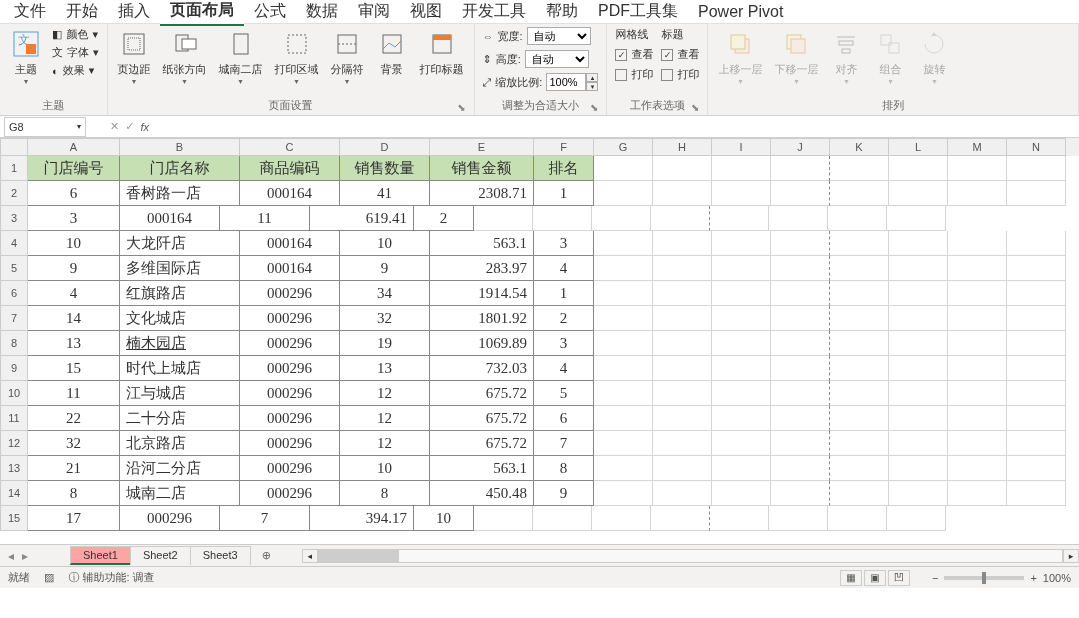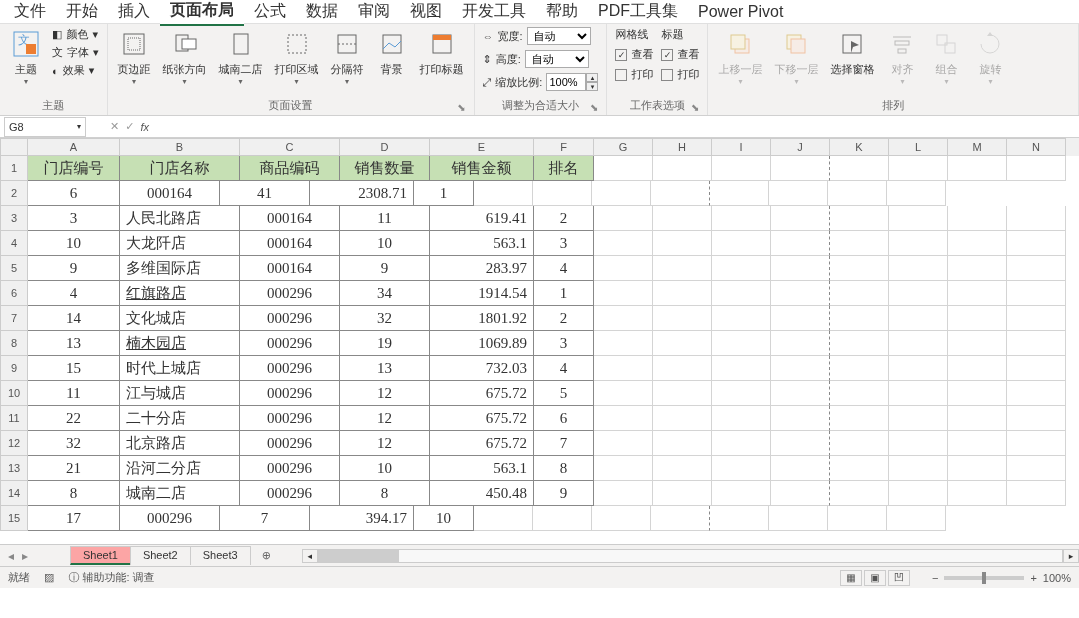--- a/index.html
+++ b/index.html
@@ -271,29 +271,20 @@
       <div class="rbtn disabled">
           <div class="ico lg">
             <svg width="26" height="26">
               <rect x="4" y="4" width="14" height="14" fill="#fff2cc" stroke="#bf8f00"></rect>
               <rect x="8" y="8" width="14" height="14" fill="#fbe5d6" stroke="#ed7d31"></rect>
             </svg>
           </div>
           <span class="txt">下移一层</span>
           <span class="dd">▾</span>
         </div>
-      <div class="rbtn">
-          <div class="ico lg">
-            <svg width="26" height="26">
-              <rect x="4" y="4" width="18" height="18" fill="none" stroke="#666"></rect>
-              <polygon points="12,10 20,14 14,16 12,22" fill="#666"></polygon>
-            </svg>
-          </div>
-          <span class="txt">选择窗格</span>
-        </div>
       <div class="rbtn disabled">
           <div class="ico lg">
             <svg width="26" height="26">
               <line x1="4" y1="6" x2="22" y2="6" stroke="#666"></line>
               <rect x="6" y="10" width="14" height="4" fill="none" stroke="#666"></rect>
               <rect x="9" y="18" width="8" height="4" fill="none" stroke="#666"></rect>
             </svg>
           </div>
           <span class="txt">对齐</span>
           <span class="dd">▾</span>
@@ -371,37 +362,37 @@
         <div class="cell wr"></div>
         <div class="cell wr page-break-v"></div>
         <div class="cell wr"></div>
         <div class="cell wr"></div>
         <div class="cell wr"></div>
         <div class="cell wr"></div>
       </div>
       <div class="grow">
         <div class="rh">2</div>
         <div class="cell wA c-center" style="border-right: 1px solid rgb(136, 136, 136); border-bottom: 1px solid rgb(136, 136, 136);">6</div>
+        <div class="cell wB" style="border-right: 1px solid rgb(136, 136, 136); border-bottom: 1px solid rgb(136, 136, 136);">香树路一店</div>
         <div class="cell wC c-center" style="border-right: 1px solid rgb(136, 136, 136); border-bottom: 1px solid rgb(136, 136, 136);">000164</div>
         <div class="cell wD c-center" style="border-right: 1px solid rgb(136, 136, 136); border-bottom: 1px solid rgb(136, 136, 136);">41</div>
         <div class="cell wE c-right" style="border-right: 1px solid rgb(136, 136, 136); border-bottom: 1px solid rgb(136, 136, 136);">2308.71</div>
         <div class="cell wF c-center" style="border-right: 1px solid rgb(136, 136, 136); border-bottom: 1px solid rgb(136, 136, 136);">1</div>
         <div class="cell wr"></div>
         <div class="cell wr"></div>
         <div class="cell wr"></div>
         <div class="cell wr page-break-v"></div>
         <div class="cell wr"></div>
         <div class="cell wr"></div>
         <div class="cell wr"></div>
         <div class="cell wr"></div>
       </div>
       <div class="grow">
         <div class="rh">3</div>
         <div class="cell wA c-center" style="border-right: 1px solid rgb(136, 136, 136); border-bottom: 1px solid rgb(136, 136, 136);">3</div>
-        <div class="cell wB" style="border-right: 1px solid rgb(136, 136, 136); border-bottom: 1px solid rgb(136, 136, 136);">人民北路店</div>
         <div class="cell wC c-center" style="border-right: 1px solid rgb(136, 136, 136); border-bottom: 1px solid rgb(136, 136, 136);">000164</div>
         <div class="cell wD c-center" style="border-right: 1px solid rgb(136, 136, 136); border-bottom: 1px solid rgb(136, 136, 136);">11</div>
         <div class="cell wE c-right" style="border-right: 1px solid rgb(136, 136, 136); border-bottom: 1px solid rgb(136, 136, 136);">619.41</div>
         <div class="cell wF c-center" style="border-right: 1px solid rgb(136, 136, 136); border-bottom: 1px solid rgb(136, 136, 136);">2</div>
         <div class="cell wr"></div>
         <div class="cell wr"></div>
         <div class="cell wr"></div>
         <div class="cell wr page-break-v"></div>
         <div class="cell wr"></div>
         <div class="cell wr"></div>
@@ -438,21 +429,21 @@
         <div class="cell wr"></div>
         <div class="cell wr page-break-v"></div>
         <div class="cell wr"></div>
         <div class="cell wr"></div>
         <div class="cell wr"></div>
         <div class="cell wr"></div>
       </div>
       <div class="grow">
         <div class="rh">6</div>
         <div class="cell wA c-center" style="border-right: 1px solid rgb(136, 136, 136); border-bottom: 1px solid rgb(136, 136, 136);">4</div>
-        <div class="cell wB" style="border-right: 1px solid rgb(136, 136, 136); border-bottom: 1px solid rgb(136, 136, 136); text-decoration: underline;">红旗路店</div>
+        <div class="cell wB" style="border-right: 1px solid rgb(136, 136, 136); border-bottom: 1px solid rgb(136, 136, 136);">红旗路店</div>
         <div class="cell wC c-center" style="border-right: 1px solid rgb(136, 136, 136); border-bottom: 1px solid rgb(136, 136, 136);">000296</div>
         <div class="cell wD c-center" style="border-right: 1px solid rgb(136, 136, 136); border-bottom: 1px solid rgb(136, 136, 136);">34</div>
         <div class="cell wE c-right" style="border-right: 1px solid rgb(136, 136, 136); border-bottom: 1px solid rgb(136, 136, 136);">1914.54</div>
         <div class="cell wF c-center" style="border-right: 1px solid rgb(136, 136, 136); border-bottom: 1px solid rgb(136, 136, 136);">1</div>
         <div class="cell wr"></div>
         <div class="cell wr"></div>
         <div class="cell wr"></div>
         <div class="cell wr page-break-v"></div>
         <div class="cell wr"></div>
         <div class="cell wr"></div>

